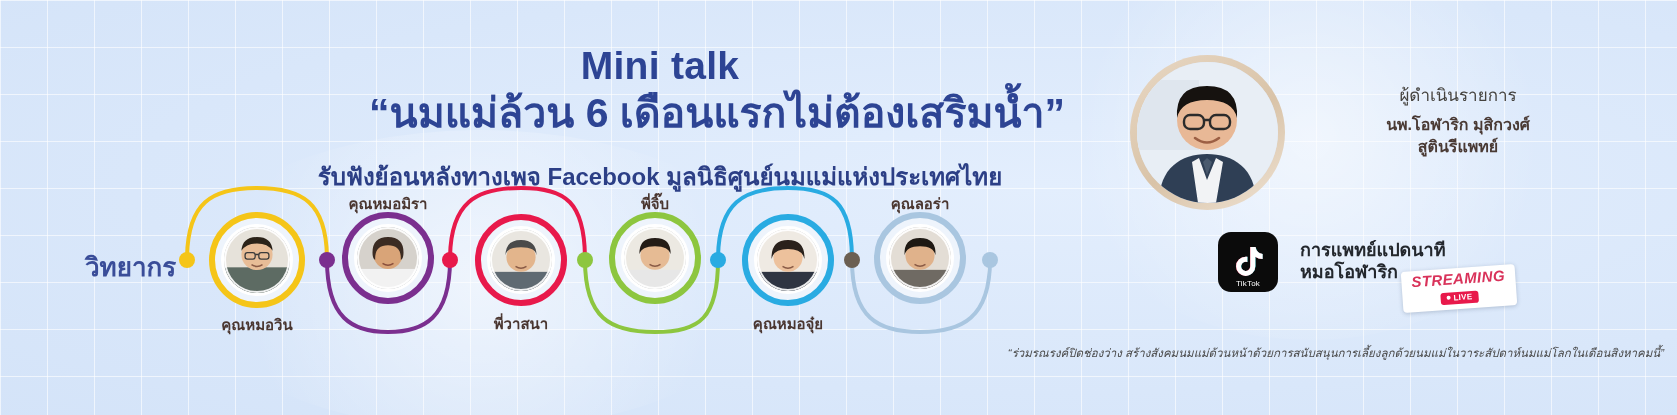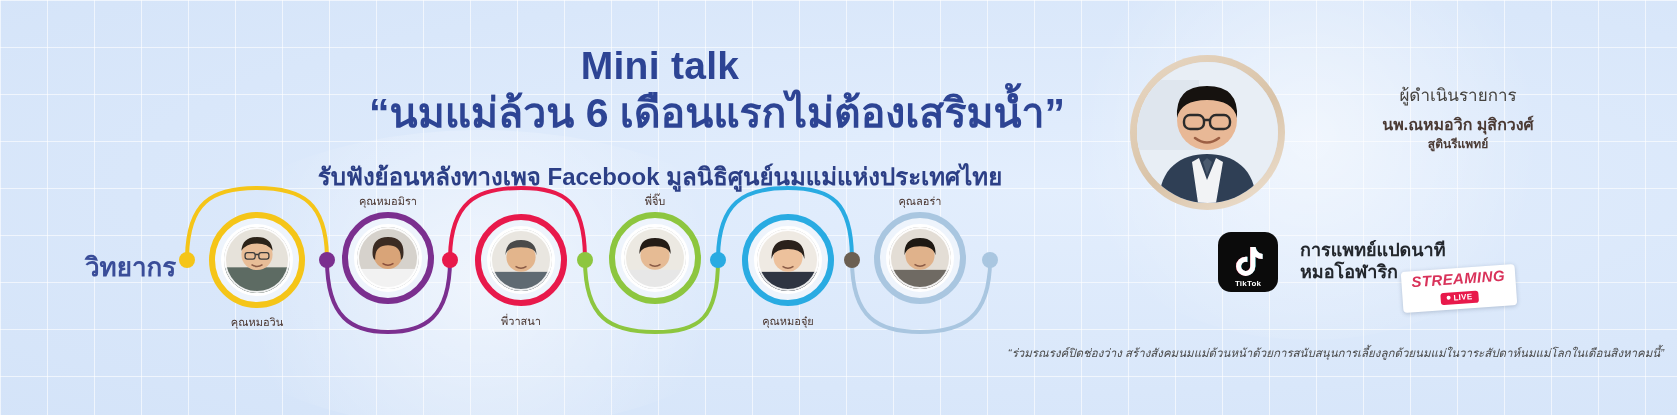--- a/index.html
+++ b/index.html
@@ -39,21 +39,21 @@
   .h-sub {
     font-size:24px; font-weight:bold; color:#2c3f86;
     margin-top:20px; white-space:nowrap;
   }
 
   
   #timeline { position:absolute; left:0; top:180px; width:1060px; height:175px; }
   #timeline svg { position:absolute; left:0; top:0; }
 
   .speaker-label {
-    position:absolute; font-size:11px; font-weight:normal;
+    position:absolute; font-size:15px; font-weight:bold;
     color:#4a3630; white-space:nowrap; text-align:center;
     transform:translateX(-50%);
   }
   .speakers-title {
     position:absolute; left:85px; top:66px;
     font-size:26px; font-weight:bold; color:#3a4d99;
   }
 
   .node { position:absolute; transform:translate(-50%,-50%); }
   .ring {
@@ -79,32 +79,32 @@
     background:linear-gradient(145deg,#e8d8c4,#d9c3a8 55%,#efe3d4);
   }
   .host-photo{
     width:100%; height:100%; border-radius:50%; overflow:hidden;
     background:#d6dee9; position:relative;
   }
   .host-text { position:absolute; left:168px; top:26px; width:320px; text-align:center; }
   .host-role { font-size:17px; color:#45433f; font-weight:normal; }
   .host-name { font-size:27px; font-weight:bold; color:#2d4494; margin-top:3px; line-height:1.1; }
   .host-full { font-size:16px; font-weight:bold; color:#4a3a34; margin-top:6px; line-height:1.35; }
-  .host-spec { font-size:12px; font-weight:bold; color:#4a3a34; line-height:1.35; }
+  .host-spec { font-size:16px; font-weight:bold; color:#4a3a34; line-height:1.35; }
 
   
   #channel { position:absolute; left:1218px; top:232px; display:flex; align-items:center; gap:14px; }
   .tiktok-badge{
     width:60px; height:60px; border-radius:13px; background:#0b0b0b;
     position:relative; flex:none;
     display:flex; align-items:center; justify-content:center;
   }
   .tiktok-word{
     position:absolute; bottom:4px; left:0; right:0; text-align:center;
-    font-size:8px; font-weight:bold; color:#fff; letter-spacing:.2px;
+    font-size:8px; font-weight:normal; color:#fff; letter-spacing:.2px;
   }
   .channel-text { line-height:1.22;margin-left:8px; }
   .channel-line { font-size:18px; font-weight:bold; color:#23272d; white-space:nowrap; }
 
   #streaming{
     position:absolute; left:1402px; top:268px;
     transform:rotate(-4deg);
     background:#fff; border-radius:4px;
     padding:3px 10px 5px 10px;
     box-shadow:0 1px 4px rgba(40,60,90,.25);
@@ -280,21 +280,21 @@
           <rect x="47" y="53" width="20" height="14" rx="6" fill="none" stroke="#2b2b2b" stroke-width="2.4"></rect>
           <rect x="73" y="53" width="20" height="14" rx="6" fill="none" stroke="#2b2b2b" stroke-width="2.4"></rect>
           <line x1="67" y1="58" x2="73" y2="58" stroke="#2b2b2b" stroke-width="2.4"></line>
           <path d="M58,76 Q70,85 82,76" stroke="#9c5f44" stroke-width="2.6" fill="none" stroke-linecap="round"></path>
         </svg>
       </div>
     </div>
 
     <div class="host-text">
       <div class="host-role">ผู้ดำเนินรายการ</div>
-      <div class="host-full">นพ.ณหมอวิก มุสิกวงศ์</div>
+      <div class="host-full">นพ.โอฬาริก มุสิกวงศ์</div>
       <div class="host-spec">สูตินรีแพทย์</div>
     </div>
   </div>
 
   <div id="channel">
     <div class="tiktok-badge">
       <svg width="30" height="34" viewBox="0 0 30 34">
         <path d="M20,2 h5.2 a8.6,8.6 0 0 0 7.0,7.0 v5.0 a13.6,13.6 0 0 1 -7.2,-2.3 v9.6 a9.6,9.6 0 1 1 -9.6,-9.6 q0.8,0 1.6,0.15 v5.2 a4.6,4.6 0 1 0 3.0,4.3 Z" transform="translate(-2.5,0)" fill="#25f4ee"></path>
         <path d="M22.6,2 h5.2 a8.6,8.6 0 0 0 7.0,7.0 v5.0 a13.6,13.6 0 0 1 -7.2,-2.3 v9.6 a9.6,9.6 0 1 1 -9.6,-9.6 q0.8,0 1.6,0.15 v5.2 a4.6,4.6 0 1 0 3.0,4.3 Z" transform="translate(-5.5,0)" fill="#fe2c55"></path>
         <path d="M21.3,2 h5.2 a8.6,8.6 0 0 0 7.0,7.0 v5.0 a13.6,13.6 0 0 1 -7.2,-2.3 v9.6 a9.6,9.6 0 1 1 -9.6,-9.6 q0.8,0 1.6,0.15 v5.2 a4.6,4.6 0 1 0 3.0,4.3 Z" transform="translate(-4,0)" fill="#ffffff"></path>

